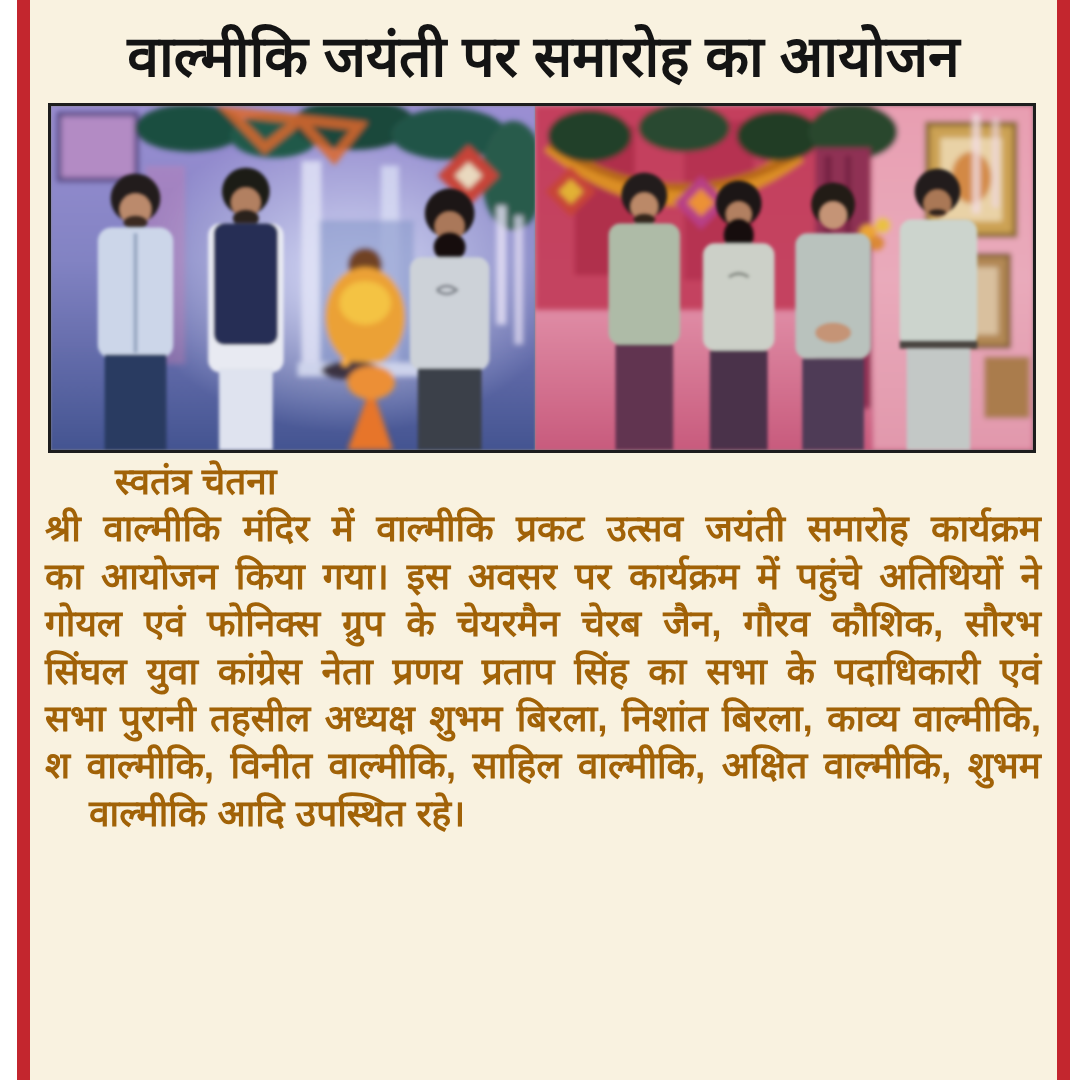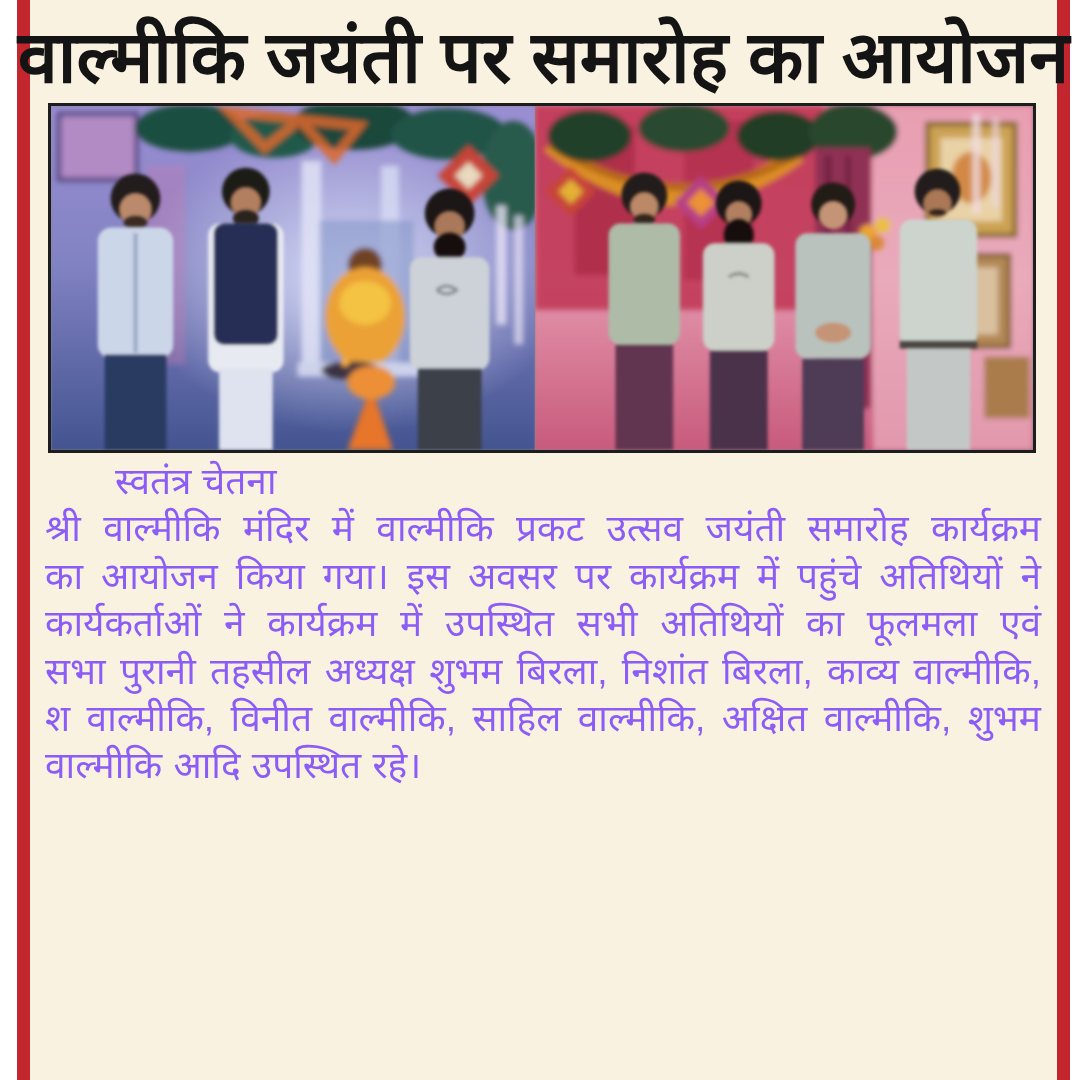--- a/index.html
+++ b/index.html
@@ -7,39 +7,39 @@
     position:relative;width:1080px;height:1080px;background:#ffffff;
     font-family:"Liberation Sans","DejaVu Sans",sans-serif;overflow:hidden;
   }
   .paper{position:absolute;left:30px;top:0;width:1027px;height:1080px;background:#f9f2e0;}
   .red-bar{position:absolute;top:0;width:13px;height:1080px;background:#c3262e;}
   .red-bar.left{left:17px;}
   .red-bar.right{left:1057px;}
   .headline{
     position:absolute;left:40px;top:8px;width:1007px;height:92px;
     display:flex;align-items:center;justify-content:center;
-    font-size:72px;font-weight:700;color:#141414;letter-spacing:0px;
+    font-size:57px;font-weight:700;color:#141414;letter-spacing:0px;
     white-space:nowrap;
   }
   .photos{
     position:absolute;left:48px;top:103px;width:988px;height:350px;
     border:3px solid #1d1d1d;box-sizing:border-box;display:flex;background:#888;
   }
   .photo{position:relative;height:100%;overflow:hidden;}
   .photo.left{width:49.3%;}
   .photo.right{width:50.7%;}
   .photo svg{display:block;width:100%;height:100%;filter:blur(1.2px) saturate(1.05);}
   .bodytext{
-    position:absolute;left:45px;top:458px;width:996px;color:#8b5cf6;
-    font-size:37px;font-weight:400;line-height:47.4px;
+    position:absolute;left:45px;top:458px;width:996px;color:#a16207;
+    font-size:37px;font-weight:700;line-height:47.4px;
   }
   .byline{text-indent:70px;text-align:left;}
   .bline{text-align:justify;text-align-last:justify;word-spacing:1px;}
   .bline.first{text-indent:70px;}
-  .bline.last{text-align:left;text-align-last:left;}
+  .bline.last{text-align:left;text-align-last:left;margin-left:44px;}
 </style>
 </head>
 <body>
 
 <div class="page">
   <div class="paper"></div>
   <div class="red-bar left"></div>
   <div class="red-bar right"></div>
 
   <div class="headline">वाल्मीकि जयंती पर समारोह का आयोजन</div>
@@ -186,18 +186,19 @@
           <rect x="374" y="244" width="64" height="102" fill="#c3c8c6"></rect>
         </g>
       </svg>
     </div>
   </div>
 
   <div class="bodytext">
     <div class="byline">स्वतंत्र चेतना</div>
     <div class="bline">श्री वाल्मीकि मंदिर में वाल्मीकि प्रकट उत्सव जयंती समारोह कार्यक्रम</div>
     <div class="bline">का आयोजन किया गया। इस अवसर पर कार्यक्रम में पहुंचे अतिथियों ने</div>
-    <div class="bline">कार्यकर्ताओं ने कार्यक्रम में उपस्थित सभी अतिथियों का फूलमला एवं</div>
+    <div class="bline">गोयल एवं फोनिक्स ग्रुप के चेयरमैन चेरब जैन, गौरव कौशिक, सौरभ</div>
+    <div class="bline">सिंघल युवा कांग्रेस नेता प्रणय प्रताप सिंह का सभा के पदाधिकारी एवं</div>
     <div class="bline">सभा पुरानी तहसील अध्यक्ष शुभम बिरला, निशांत बिरला, काव्य वाल्मीकि,</div>
     <div class="bline">श वाल्मीकि, विनीत वाल्मीकि, साहिल वाल्मीकि, अक्षित वाल्मीकि, शुभम</div>
     <div class="bline last">वाल्मीकि आदि उपस्थित रहे।</div>
   </div>
 </div>
 
 </body></html>

